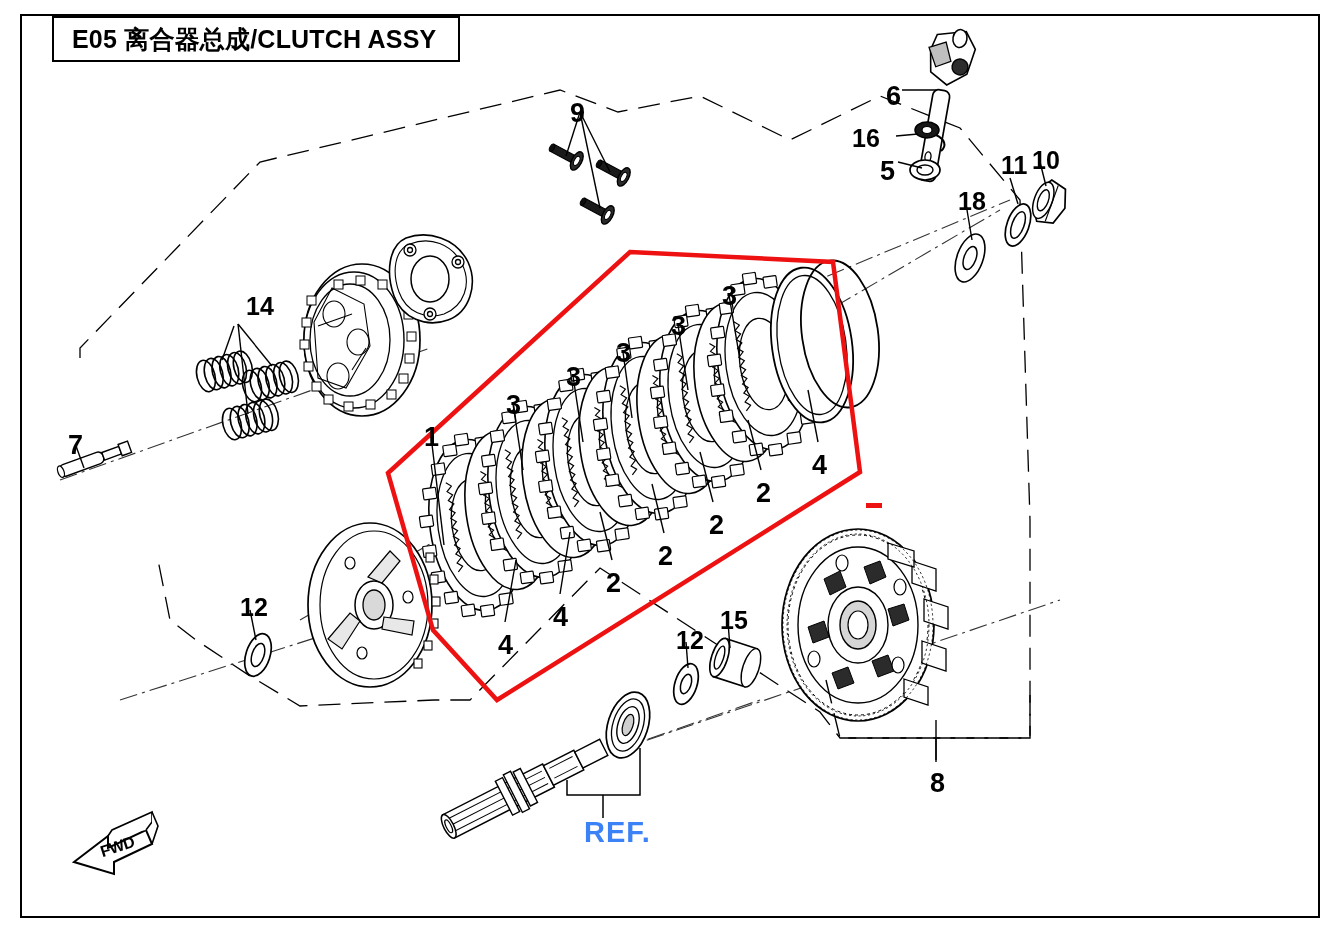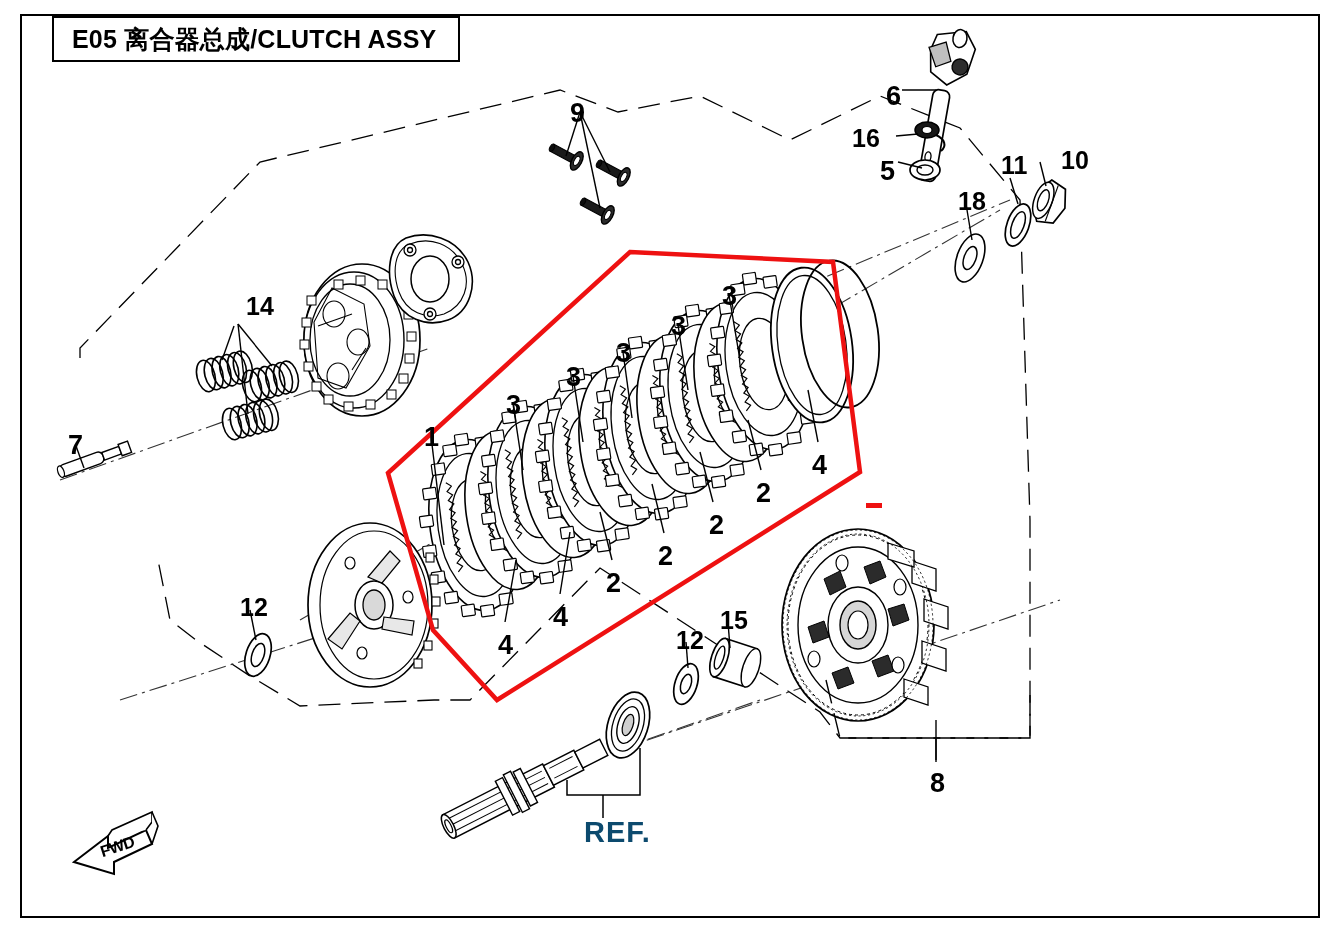--- a/index.html
+++ b/index.html
@@ -11,21 +11,21 @@
        border:2px solid #000;box-sizing:border-box;}
   #title-box{position:absolute;left:52px;top:16px;width:408px;height:46px;
        border:2px solid #000;background:#fff;box-sizing:border-box;
        display:flex;align-items:center;}
   #title-text{font-size:25px;font-weight:bold;color:#000;padding-left:18px;
        letter-spacing:.2px;white-space:nowrap;}
   svg#art{position:absolute;left:0;top:0;width:1338px;height:932px;}
   .callout{position:absolute;font-size:25px;font-weight:bold;color:#000;
        line-height:1;user-select:none;}
   .callout.big{font-size:27px;}
-  #ref-label{position:absolute;font-size:29px;font-weight:bold;color:#0c4a6e;
+  #ref-label{position:absolute;font-size:29px;font-weight:bold;color:#3b82f6;
        letter-spacing:1px;}
   #fwd-text{position:absolute;font-size:16px;font-weight:bold;color:#000;
        transform:rotate(-18deg);letter-spacing:-.5px;}
 </style>
 </head>
 <body>
 
 <div id="page">
 
   <div id="page-border"></div>
@@ -395,21 +395,21 @@
       <div class="callout big" style="left: 671px; top: 313px;">3</div>
       <div class="callout big" style="left: 722px; top: 283px;">3</div>
       <div class="callout big" style="left: 498px; top: 632px;">4</div>
       <div class="callout big" style="left: 553px; top: 604px;">4</div>
       <div class="callout big" style="left: 812px; top: 452px;">4</div>
       <div class="callout big" style="left: 880px; top: 158px;">5</div>
       <div class="callout big" style="left: 886px; top: 83px;">6</div>
       <div class="callout big" style="left: 68px; top: 432px;">7</div>
       <div class="callout big" style="left: 930px; top: 770px;">8</div>
       <div class="callout big" style="left: 570px; top: 100px;">9</div>
-      <div class="callout" style="left: 1061px; top: 148px;">10</div>
+      <div class="callout" style="left: 1032px; top: 148px;">10</div>
       <div class="callout" style="left: 1001px; top: 153px;">11</div>
       <div class="callout" style="left: 240px; top: 595px;">12</div>
       <div class="callout" style="left: 676px; top: 628px;">12</div>
       <div class="callout" style="left: 958px; top: 189px;">18</div>
       <div class="callout" style="left: 226px; top: 294px; margin-left: 20px;">14</div>
       <div class="callout" style="left: 720px; top: 608px;">15</div>
       <div class="callout" style="left: 852px; top: 126px;">16</div>
     </div>
 
   <div id="ref-label" style="left:584px;top:816px;">REF.</div>

